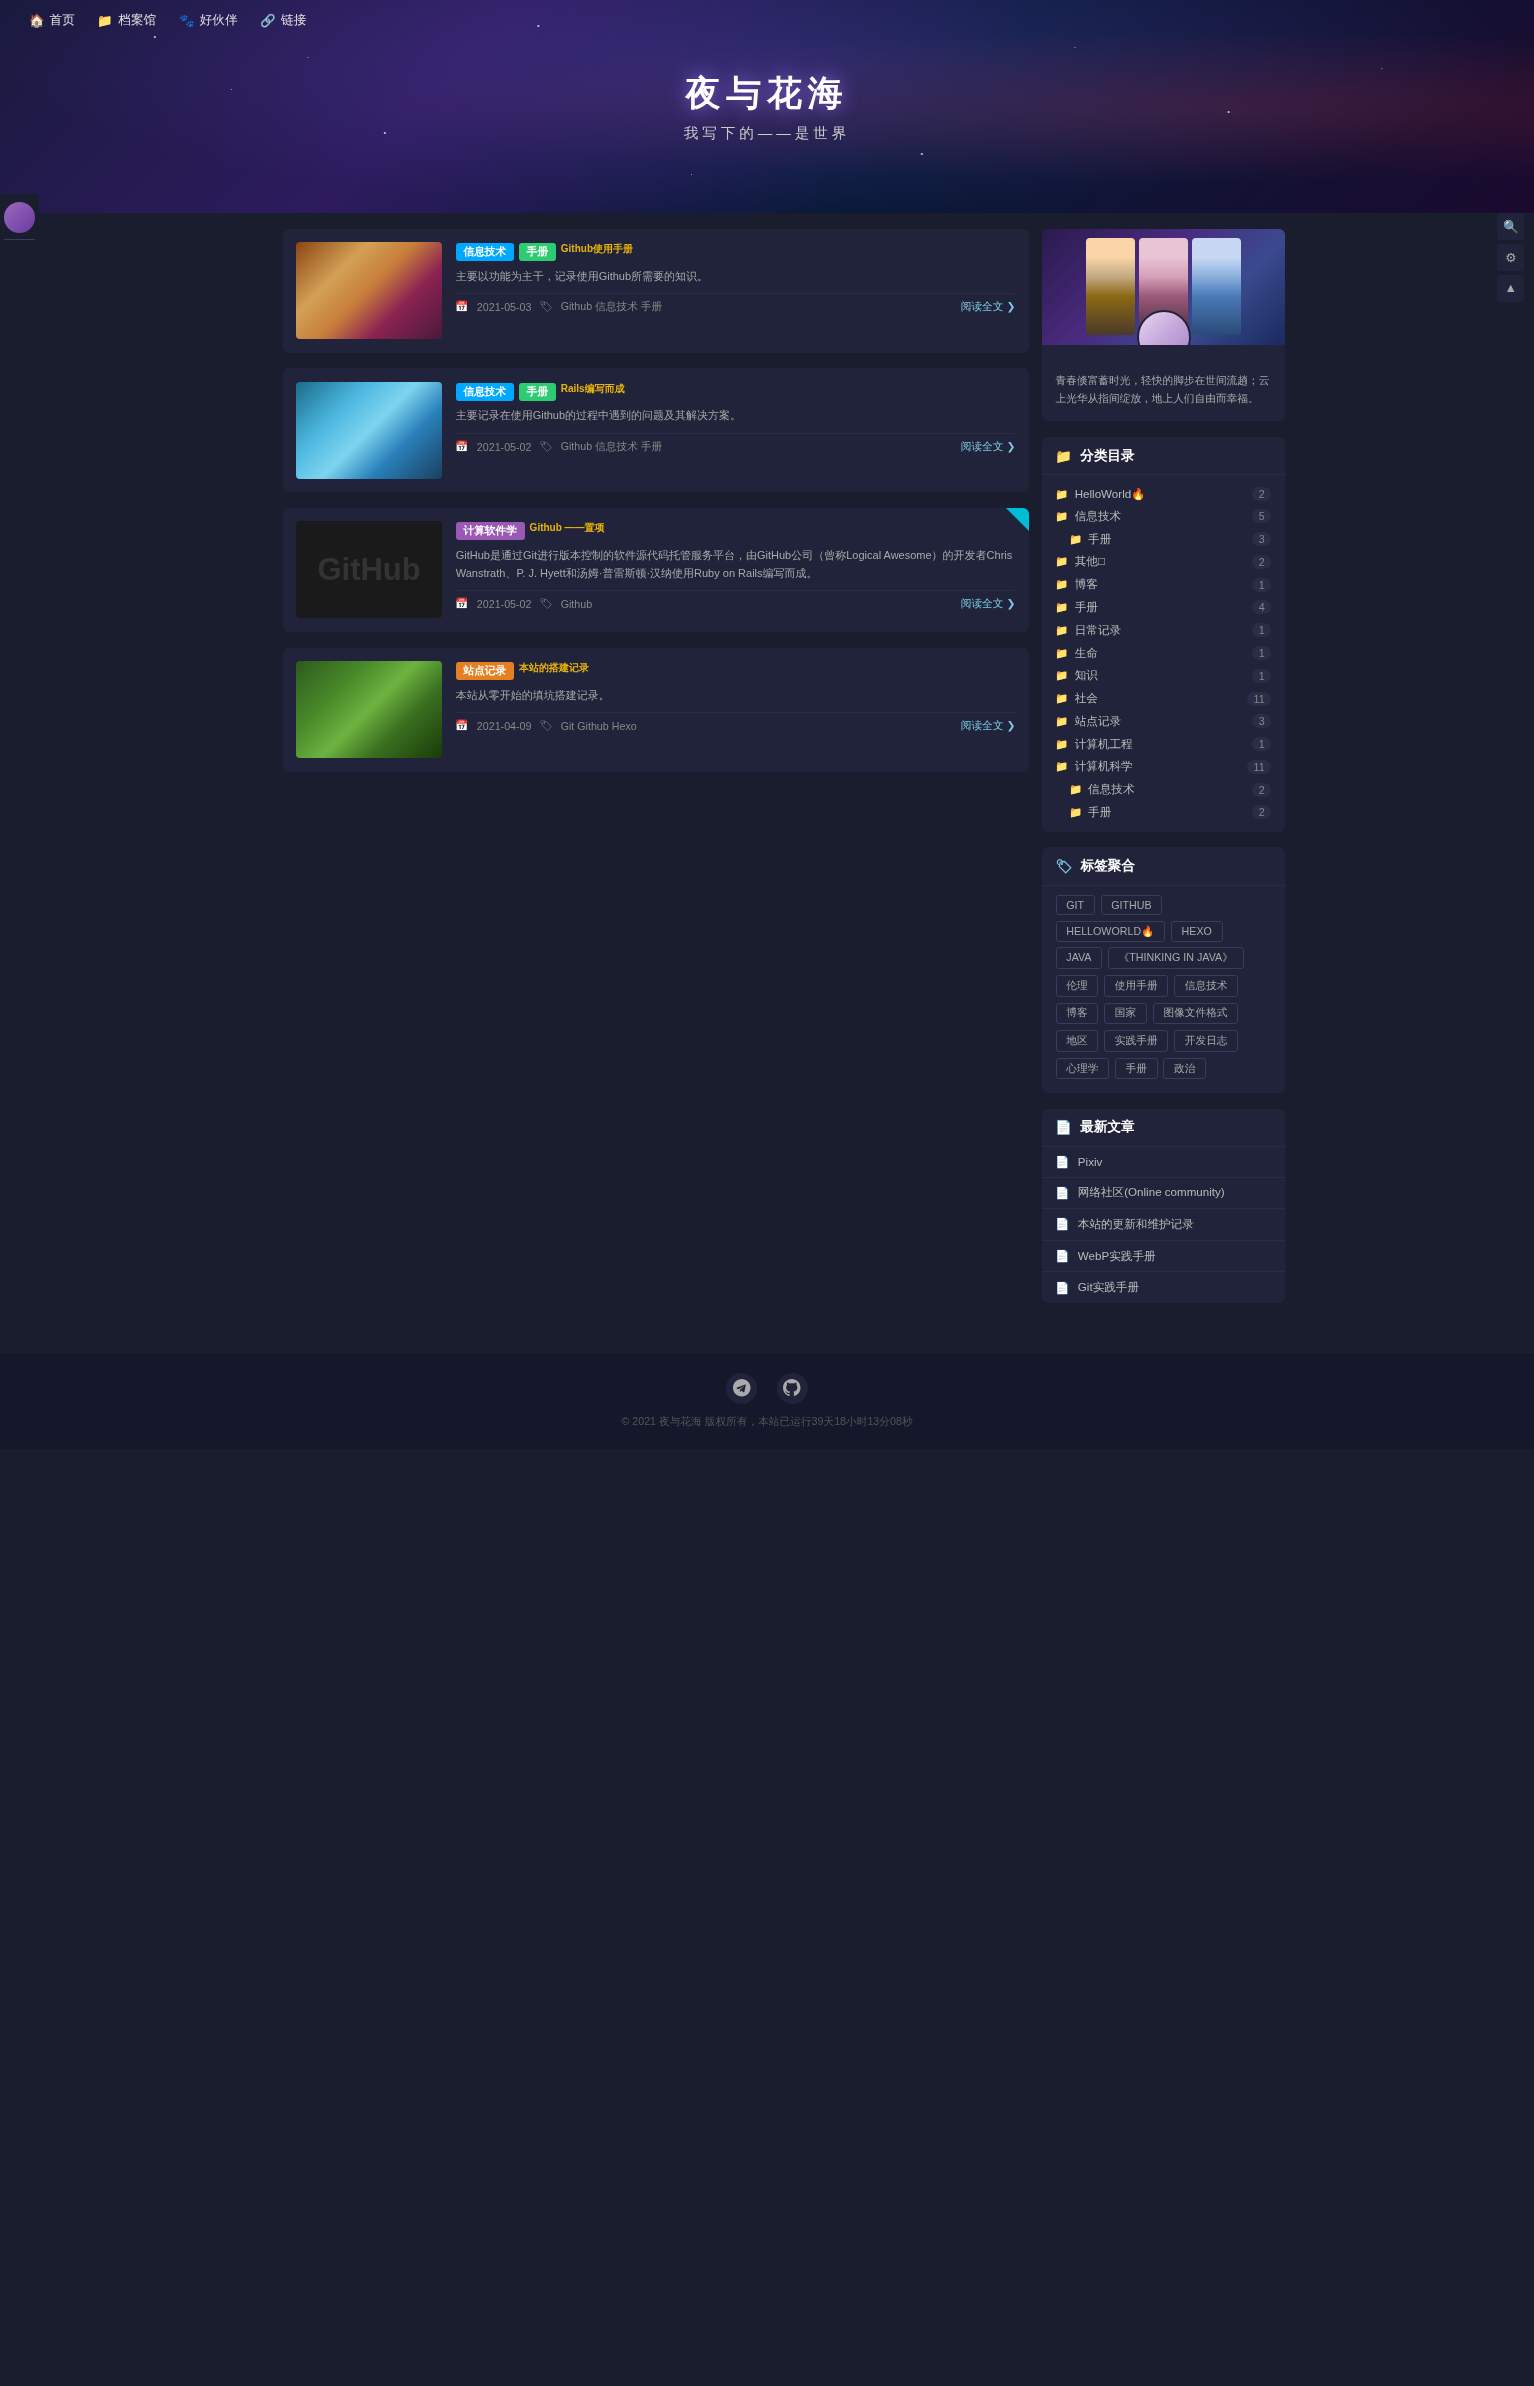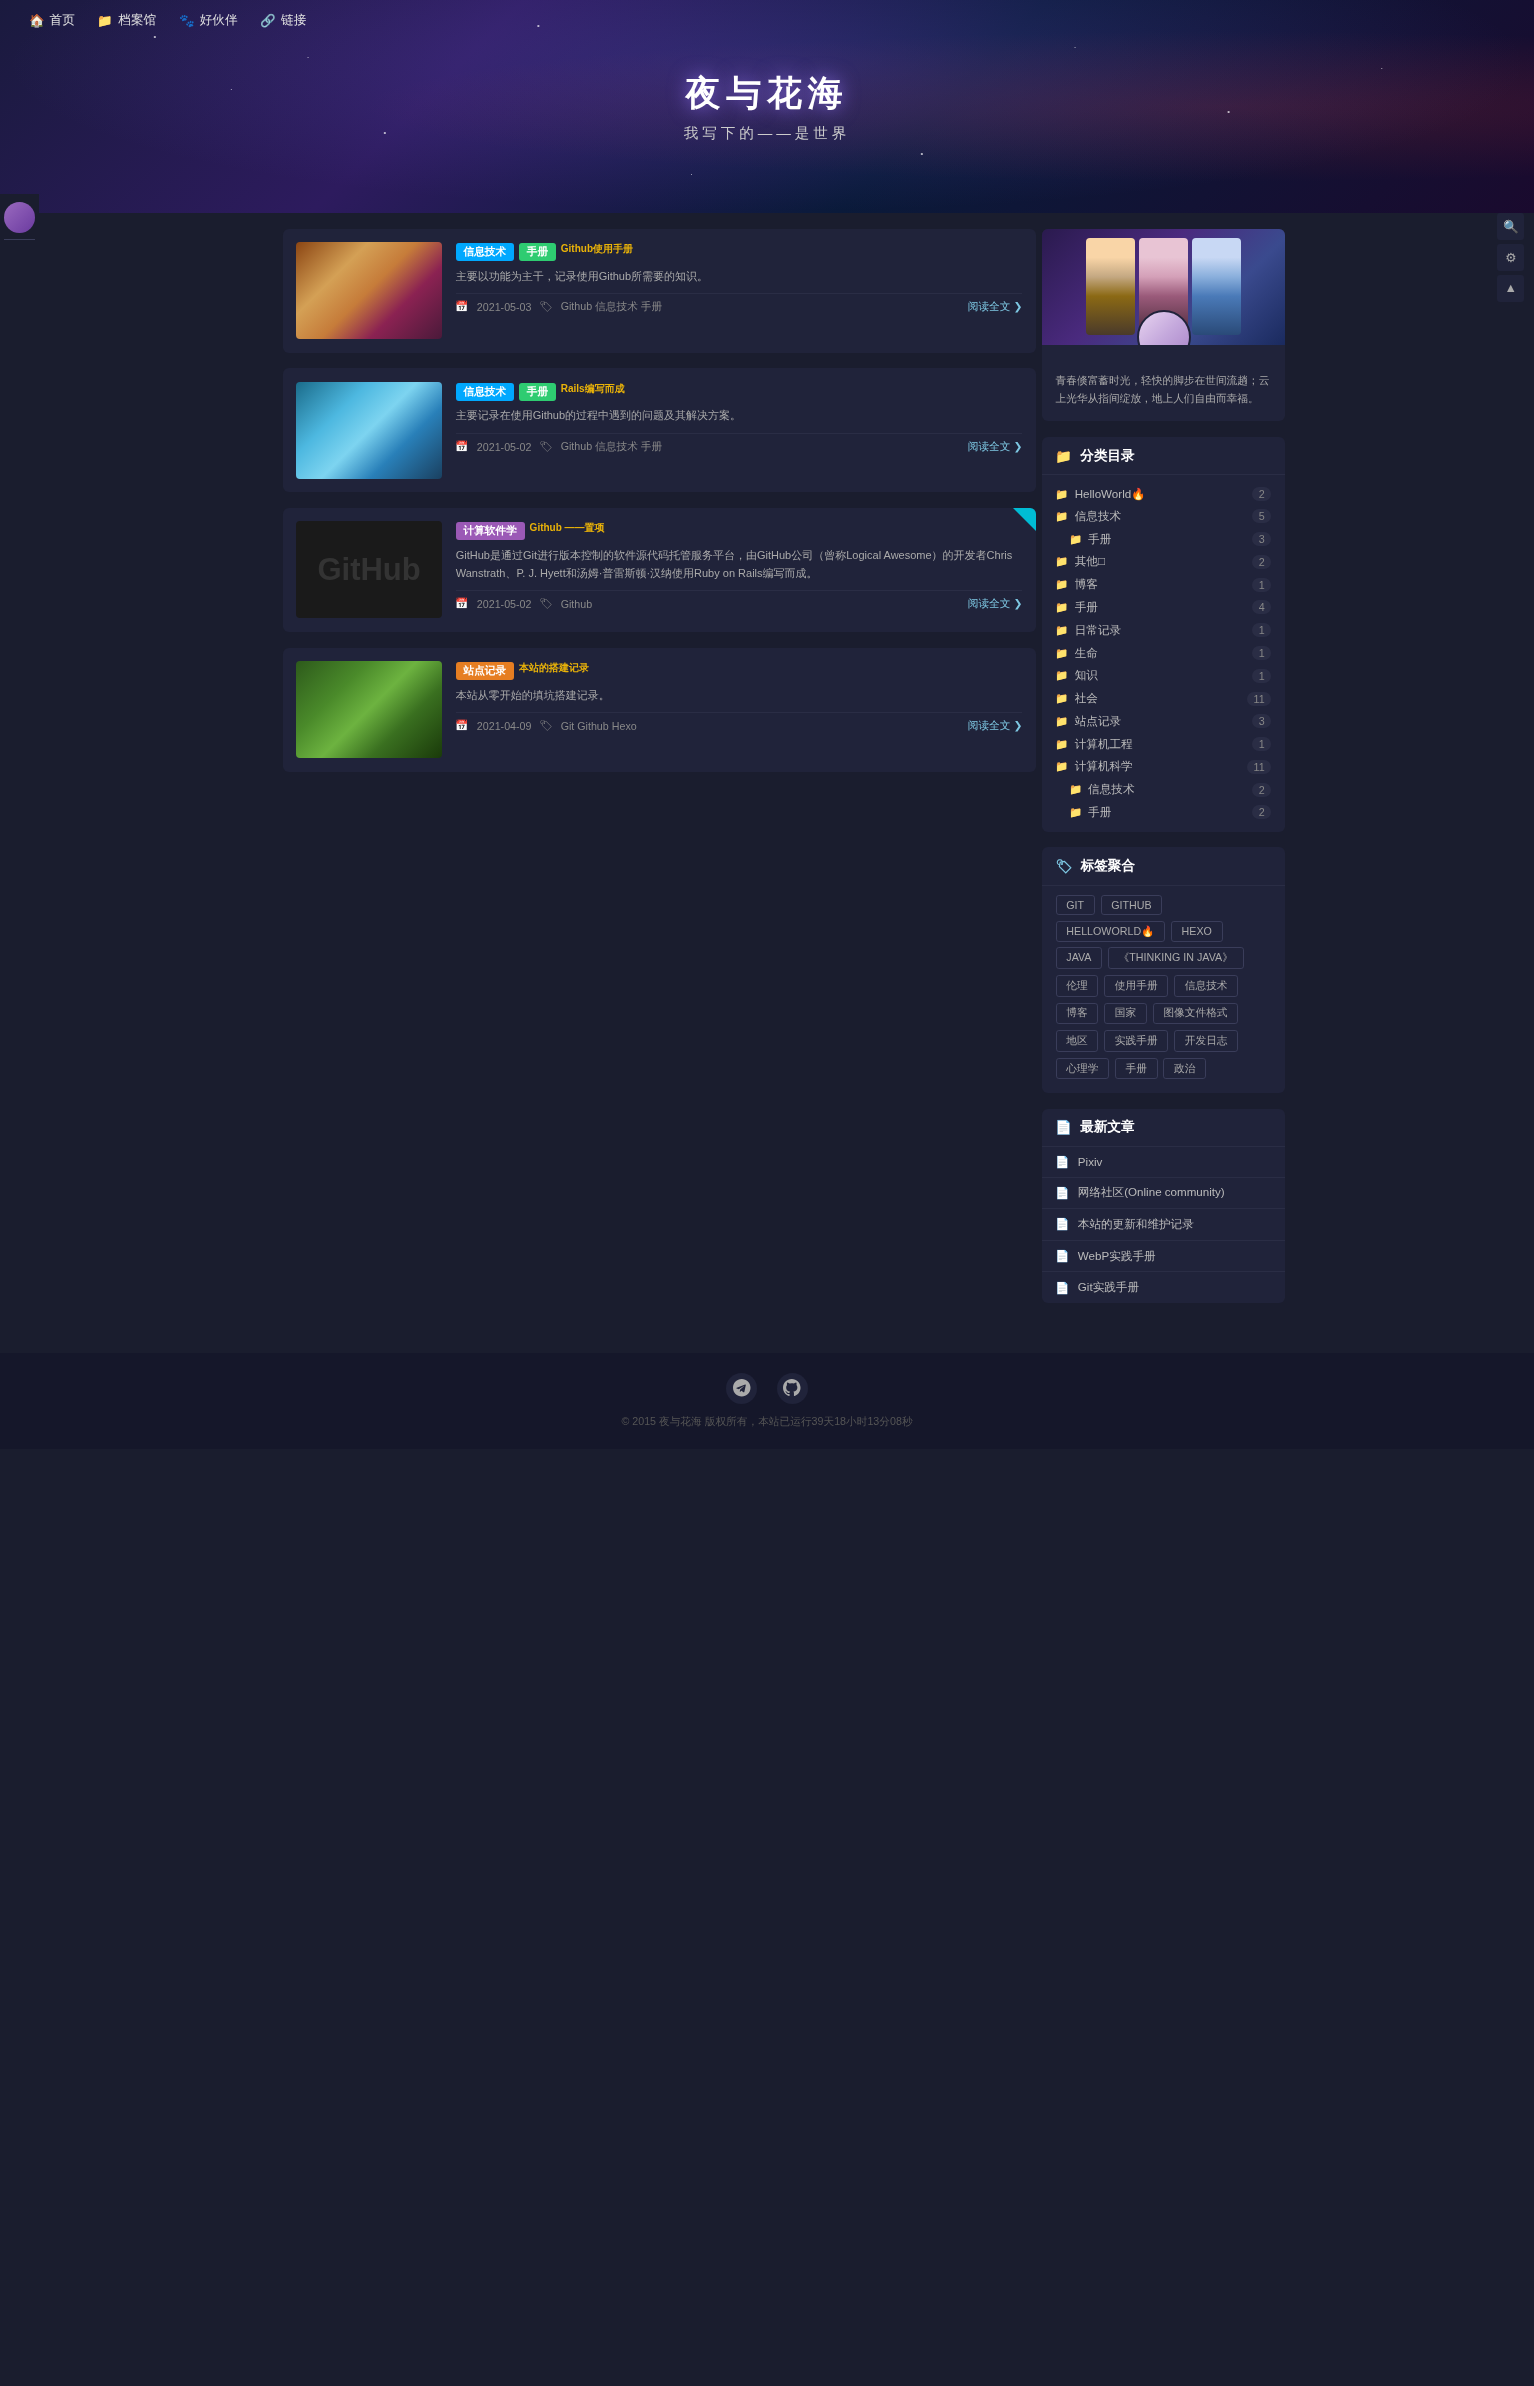--- a/index.html
+++ b/index.html
@@ -75,21 +75,21 @@
       font-size: 7.8px;
       z-index: 3;
     }
 
     
     .page-container {
       display: flex;
       max-width: 1067px;
       margin: 0 auto;
       padding: 15.5px;
-      gap: 6px;
+      gap: 13px;
     }
 
     
     .main-content {
       flex: 1;
       min-width: 0;
     }
 
     
     .sidebar {
@@ -736,15 +736,15 @@
       <svg width="17.5" height="17.5" viewBox="0 0 24 24" fill="currentColor">
         <path d="M12 0C5.373 0 0 5.373 0 12s5.373 12 12 12 12-5.373 12-12S18.627 0 12 0zm5.562 8.248l-2.03 9.57c-.145.658-.537.818-1.084.508l-3-2.21-1.447 1.394c-.16.16-.295.295-.605.295l.213-3.053 5.56-5.023c.242-.213-.054-.333-.373-.12l-6.871 4.326-2.962-.924c-.643-.204-.657-.643.136-.953l11.57-4.461c.537-.194 1.006.131.893.651z"></path>
       </svg>
     </div>
     <div class="footer-icon" title="GitHub">
       <svg width="17.5" height="17.5" viewBox="0 0 24 24" fill="currentColor">
         <path d="M12 0C5.374 0 0 5.373 0 12c0 5.302 3.438 9.8 8.207 11.387.599.111.793-.261.793-.577v-2.234c-3.338.726-4.033-1.416-4.033-1.416-.546-1.387-1.333-1.756-1.333-1.756-1.089-.745.083-.729.083-.729 1.205.084 1.839 1.237 1.839 1.237 1.07 1.834 2.807 1.304 3.492.997.107-.775.418-1.305.762-1.604-2.665-.305-5.467-1.334-5.467-5.931 0-1.311.469-2.381 1.236-3.221-.124-.303-.535-1.524.117-3.176 0 0 1.008-.322 3.301 1.23A11.509 11.509 0 0 1 12 5.803c1.02.005 2.047.138 3.006.404 2.291-1.552 3.297-1.23 3.297-1.23.653 1.653.242 2.874.118 3.176.77.84 1.235 1.911 1.235 3.221 0 4.609-2.807 5.624-5.479 5.921.43.372.823 1.102.823 2.222v3.293c0 .319.192.694.801.576C20.566 21.797 24 17.3 24 12c0-6.627-5.373-12-12-12z"></path>
       </svg>
     </div>
   </div>
-  <p class="footer-text">© 2015 夜与花海 版权所有，本站已运行39天18小时13分08秒</p>
+  <p class="footer-text">© 2021 夜与花海 版权所有，本站已运行39天18小时13分08秒</p>
 </footer>
 
 
 </body></html>

